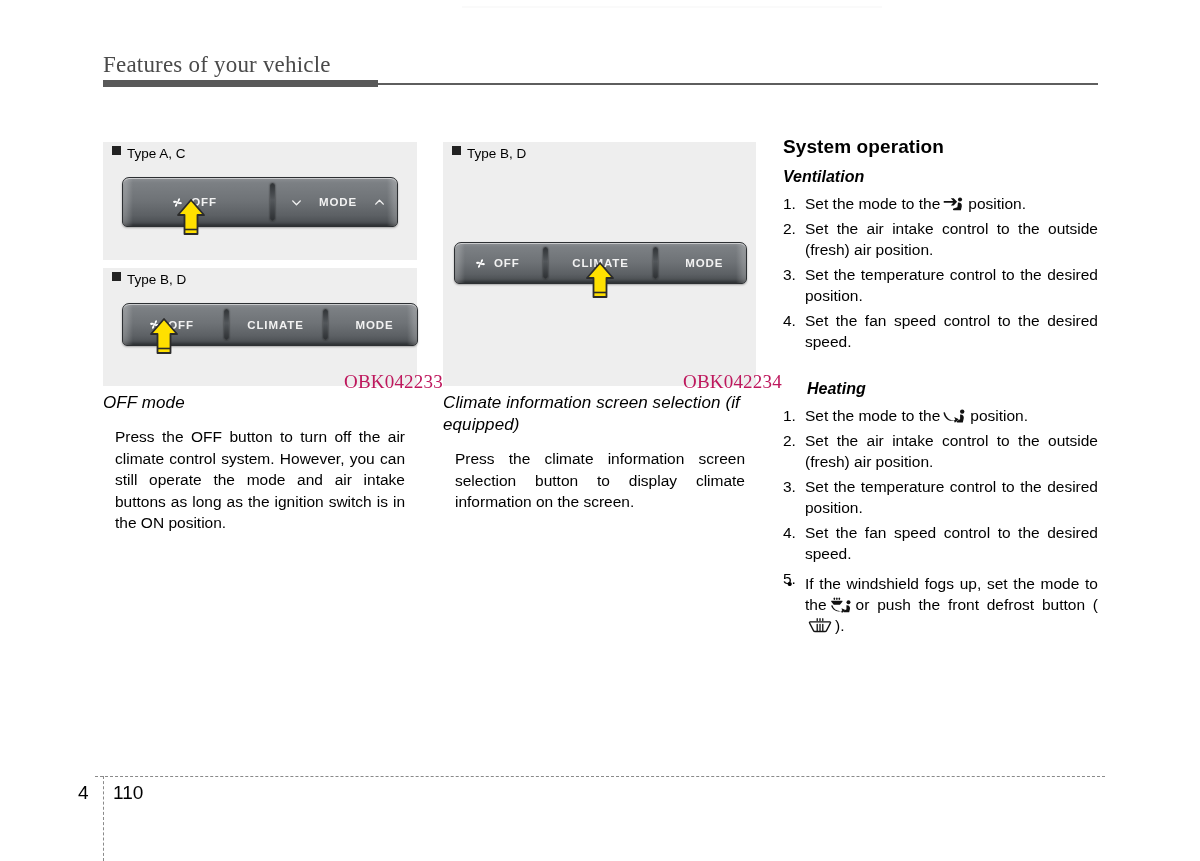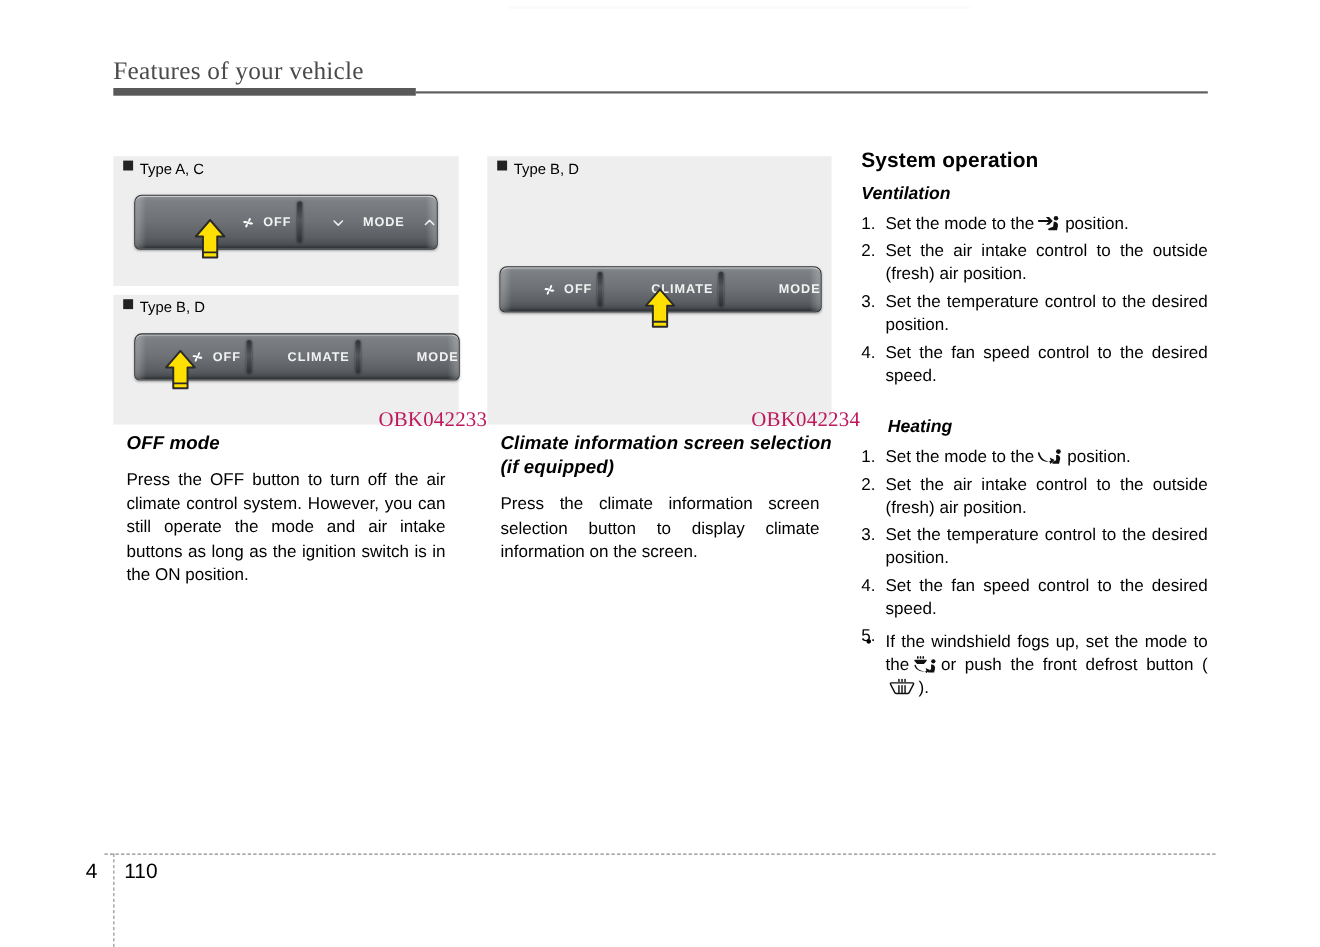--- a/index.html
+++ b/index.html
@@ -126,21 +126,21 @@
     position: absolute;
     right: 0; top: 0; bottom: 0;
     width: 10px;
     background: linear-gradient(270deg, rgba(255,255,255,.28), rgba(255,255,255,0));
     pointer-events: none;
   }
   .ctrl-seg {
     position: relative;
     display: flex;
     align-items: center;
-    justify-content: flex-end;
+    justify-content: center;
     color: #f2f2f2;
     font-size: 11.5px;
     font-weight: bold;
     letter-spacing: .9px;
     gap: 7px;
     user-select: none;
   }
   .divider {
     position: relative;
     width: 14px;
@@ -174,24 +174,24 @@
   .col {
     position: absolute;
     box-sizing: border-box;
   }
   .col-1 { left: 103px; top: 392px; width: 314px; }
   .col-2 { left: 443px; top: 392px; width: 314px; }
   .col-3 { left: 783px; top: 135px; width: 315px; }
 
   .h-sub {
     font-size: 17px;
-    font-weight: bold;
+    font-weight: normal;
     font-style: italic;
     line-height: 22px;
-    margin: 0 0 5px 12px;
+    margin: 0 0 5px 0;
     letter-spacing: .1px;
   }
   .h-major {
     font-size: 19px;
     font-weight: bold;
     line-height: 24px;
     margin: 0 0 7px 0;
     letter-spacing: .1px;
   }
   p.body {

